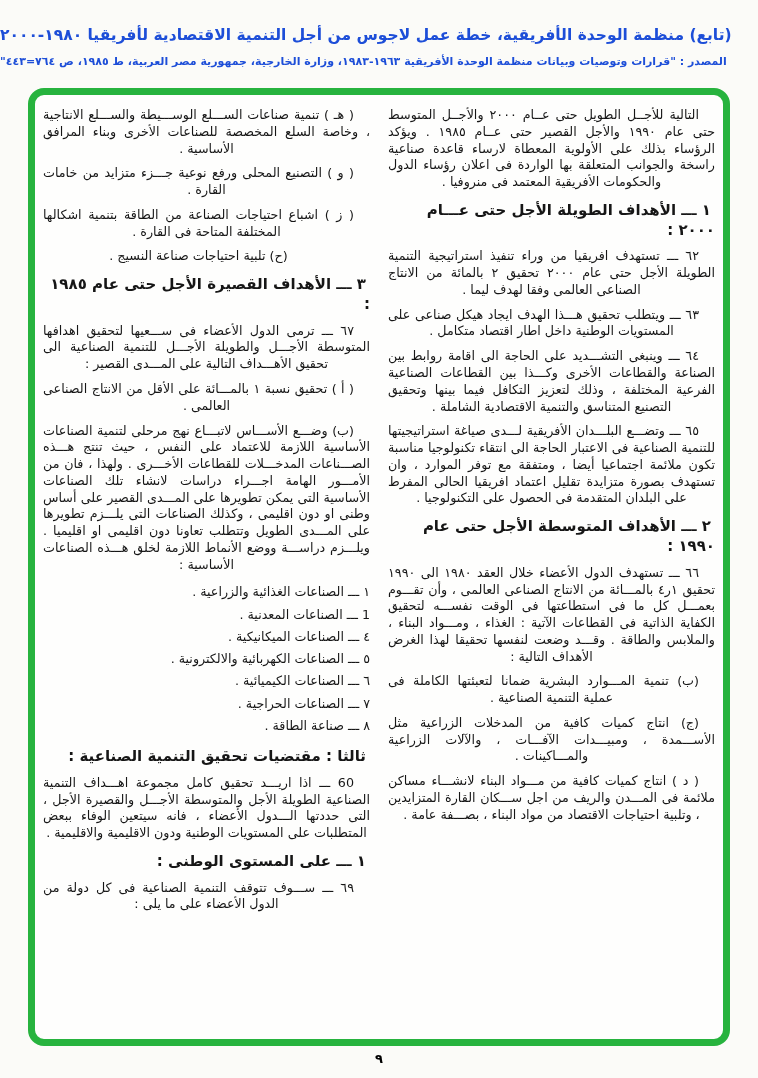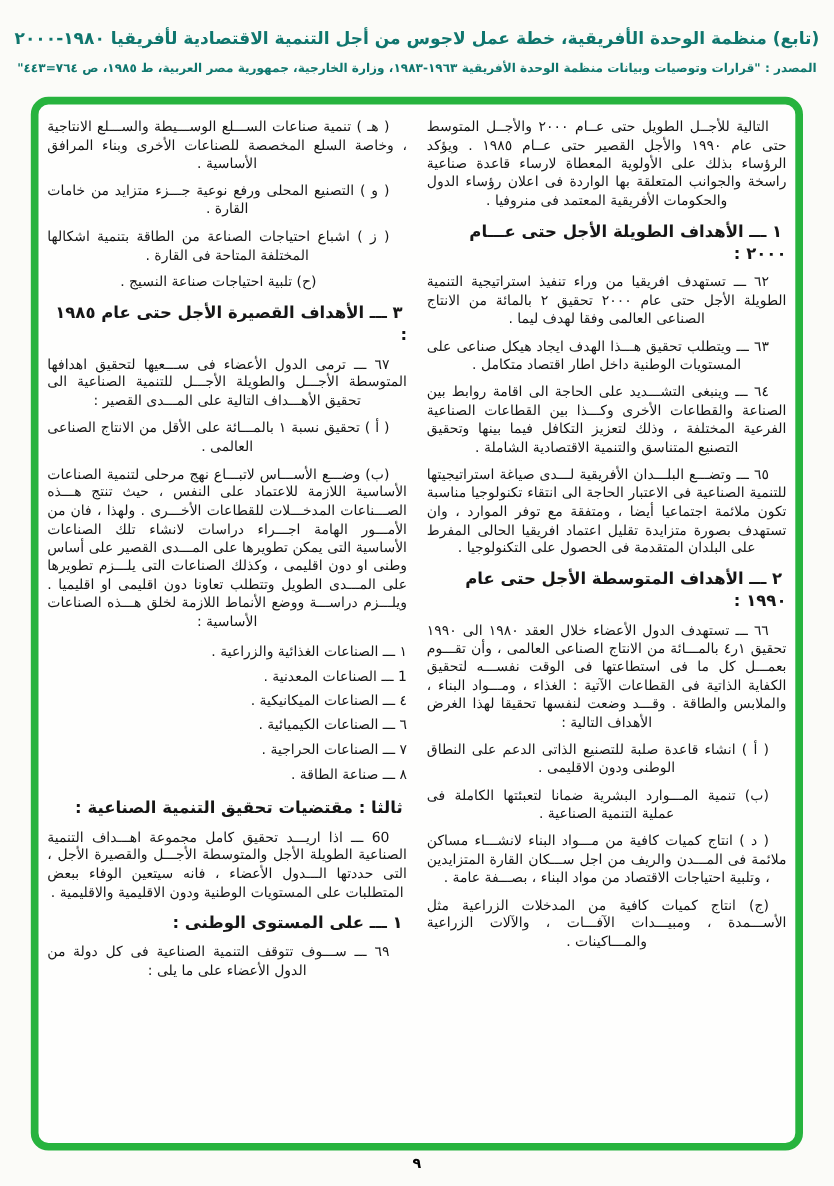--- a/index.html
+++ b/index.html
@@ -5,21 +5,21 @@
   html,body{margin:0;padding:0;}
   body{
     width:758px;height:1078px;
     background:#fbfbf8;
     font-family:"DejaVu Sans",sans-serif;
     color:#161616;
     position:relative;
     overflow:hidden;
   }
   .page{position:absolute;inset:0;}
-  .header{direction:rtl;text-align:center;color:#0f766e;}
+  .header{direction:rtl;text-align:left;color:#1d4ed8;}
   .title{
     padding-top:26px;
     font-size:15.5px;
     font-weight:bold;
     letter-spacing:0.2px;
   }
   .source{
     margin-top:11px;
     font-size:11px;
     font-weight:bold;
@@ -91,38 +91,38 @@
     <div class="columns">
       <div class="col" id="col-right">
           <div class="para">التالية للأجــل الطويل حتى عــام ٢٠٠٠ والأجــل المتوسط حتى عام ١٩٩٠ والأجل القصير حتى عــام ١٩٨٥ . ويؤكد الرؤساء بذلك على الأولوية المعطاة لارساء قاعدة صناعية راسخة والجوانب المتعلقة بها الواردة فى اعلان رؤساء الدول والحكومات الأفريقية المعتمد فى منروفيا .</div>
           <div class="heading">١ ـــ الأهداف الطويلة الأجل حتى عـــام ٢٠٠٠ :</div>
           <div class="para">٦٢ ـــ تستهدف افريقيا من وراء تنفيذ استراتيجية التنمية الطويلة الأجل حتى عام ٢٠٠٠ تحقيق ٢ بالمائة من الانتاج الصناعى العالمى وفقا لهدف ليما .</div>
           <div class="para">٦٣ ـــ ويتطلب تحقيق هـــذا الهدف ايجاد هيكل صناعى على المستويات الوطنية داخل اطار اقتصاد متكامل .</div>
           <div class="para">٦٤ ـــ وينبغى التشـــديد على الحاجة الى اقامة روابط بين الصناعة والقطاعات الأخرى وكـــذا بين القطاعات الصناعية الفرعية المختلفة ، وذلك لتعزيز التكافل فيما بينها وتحقيق التصنيع المتناسق والتنمية الاقتصادية الشاملة .</div>
           <div class="para">٦٥ ـــ وتضـــع البلـــدان الأفريقية لـــدى صياغة استراتيجيتها للتنمية الصناعية فى الاعتبار الحاجة الى انتقاء تكنولوجيا مناسبة تكون ملائمة اجتماعيا أيضا ، ومتفقة مع توفر الموارد ، وان تستهدف بصورة متزايدة تقليل اعتماد افريقيا الحالى المفرط على البلدان المتقدمة فى الحصول على التكنولوجيا .</div>
           <div class="heading">٢ ـــ الأهداف المتوسطة الأجل حتى عام ١٩٩٠ :</div>
           <div class="para">٦٦ ـــ تستهدف الدول الأعضاء خلال العقد ١٩٨٠ الى ١٩٩٠ تحقيق ١ر٤ بالمـــائة من الانتاج الصناعى العالمى ، وأن تقـــوم بعمـــل كل ما فى استطاعتها فى الوقت نفســـه لتحقيق الكفاية الذاتية فى القطاعات الآتية : الغذاء ، ومـــواد البناء ، والملابس والطاقة . وقـــد وضعت لنفسها تحقيقا لهذا الغرض الأهداف التالية :</div>
-          <div class="para">( أ ) انشاء قاعدة صلبة للتصنيع الذاتى الدعم على النطاق الوطنى ودون الاقليمى .</div>
           <div class="para">(ب) تنمية المـــوارد البشرية ضمانا لتعبئتها الكاملة فى عملية التنمية الصناعية .</div>
+          <div class="para">(ج) انتاج كميات كافية من المدخلات الزراعية مثل الأســـمدة ، ومبيـــدات الآفـــات ، والآلات الزراعية والمـــاكينات .</div>
           <div class="para">( د ) انتاج كميات كافية من مـــواد البناء لانشـــاء مساكن ملائمة فى المـــدن والريف من اجل ســـكان القارة المتزايدين ، وتلبية احتياجات الاقتصاد من مواد البناء ، بصـــفة عامة .</div>
-          <div class="para">(ج) انتاج كميات كافية من المدخلات الزراعية مثل الأســـمدة ، ومبيـــدات الآفـــات ، والآلات الزراعية والمـــاكينات .</div>
         </div>
       <div class="col" id="col-left">
           <div class="para">( هـ ) تنمية صناعات الســـلع الوســـيطة والســـلع الانتاجية ، وخاصة السلع المخصصة للصناعات الأخرى وبناء المرافق الأساسية .</div>
           <div class="para">( و ) التصنيع المحلى ورفع نوعية جـــزء متزايد من خامات القارة .</div>
           <div class="para">( ز ) اشباع احتياجات الصناعة من الطاقة بتنمية اشكالها المختلفة المتاحة فى القارة .</div>
           <div class="para">(ح) تلبية احتياجات صناعة النسيج .</div>
           <div class="heading">٣ ـــ الأهداف القصيرة الأجل حتى عام ١٩٨٥ :</div>
           <div class="para">٦٧ ـــ ترمى الدول الأعضاء فى ســـعيها لتحقيق اهدافها المتوسطة الأجـــل والطويلة الأجـــل للتنمية الصناعية الى تحقيق الأهـــداف التالية على المـــدى القصير :</div>
           <div class="para">( أ ) تحقيق نسبة ١ بالمـــائة على الأقل من الانتاج الصناعى العالمى .</div>
           <div class="para">(ب) وضـــع الأســـاس لاتبـــاع نهج مرحلى لتنمية الصناعات الأساسية اللازمة للاعتماد على النفس ، حيث تنتج هـــذه الصـــناعات المدخـــلات للقطاعات الأخـــرى . ولهذا ، فان من الأمـــور الهامة اجـــراء دراسات لانشاء تلك الصناعات الأساسية التى يمكن تطويرها على المـــدى القصير على أساس وطنى او دون اقليمى ، وكذلك الصناعات التى يلـــزم تطويرها على المـــدى الطويل وتتطلب تعاونا دون اقليمى او اقليميا . ويلـــزم دراســـة ووضع الأنماط اللازمة لخلق هـــذه الصناعات الأساسية :</div>
           <div class="num-list">
             <div class="list-item">١ ـــ الصناعات الغذائية والزراعية .</div>
             <div class="list-item">1 ـــ الصناعات المعدنية .</div>
             <div class="list-item">٤ ـــ الصناعات الميكانيكية .</div>
+            <div class="list-item">٥ ـــ الصناعات الكهربائية والالكترونية .</div>
             <div class="list-item">٦ ـــ الصناعات الكيميائية .</div>
             <div class="list-item">٧ ـــ الصناعات الحراجية .</div>
             <div class="list-item">٨ ـــ صناعة الطاقة .</div>
           </div>
           <div class="heading">ثالثا : مقتضيات تحقيق التنمية الصناعية :</div>
           <div class="para">60 ـــ اذا اريـــد تحقيق كامل مجموعة اهـــداف التنمية الصناعية الطويلة الأجل والمتوسطة الأجـــل والقصيرة الأجل ، التى حددتها الـــدول الأعضاء ، فانه سيتعين الوفاء ببعض المتطلبات على المستويات الوطنية ودون الاقليمية والاقليمية .</div>
           <div class="heading">١ ـــ على المستوى الوطنى :</div>
           <div class="para">٦٩ ـــ ســـوف تتوقف التنمية الصناعية فى كل دولة من الدول الأعضاء على ما يلى :</div>
         </div>
     </div>

